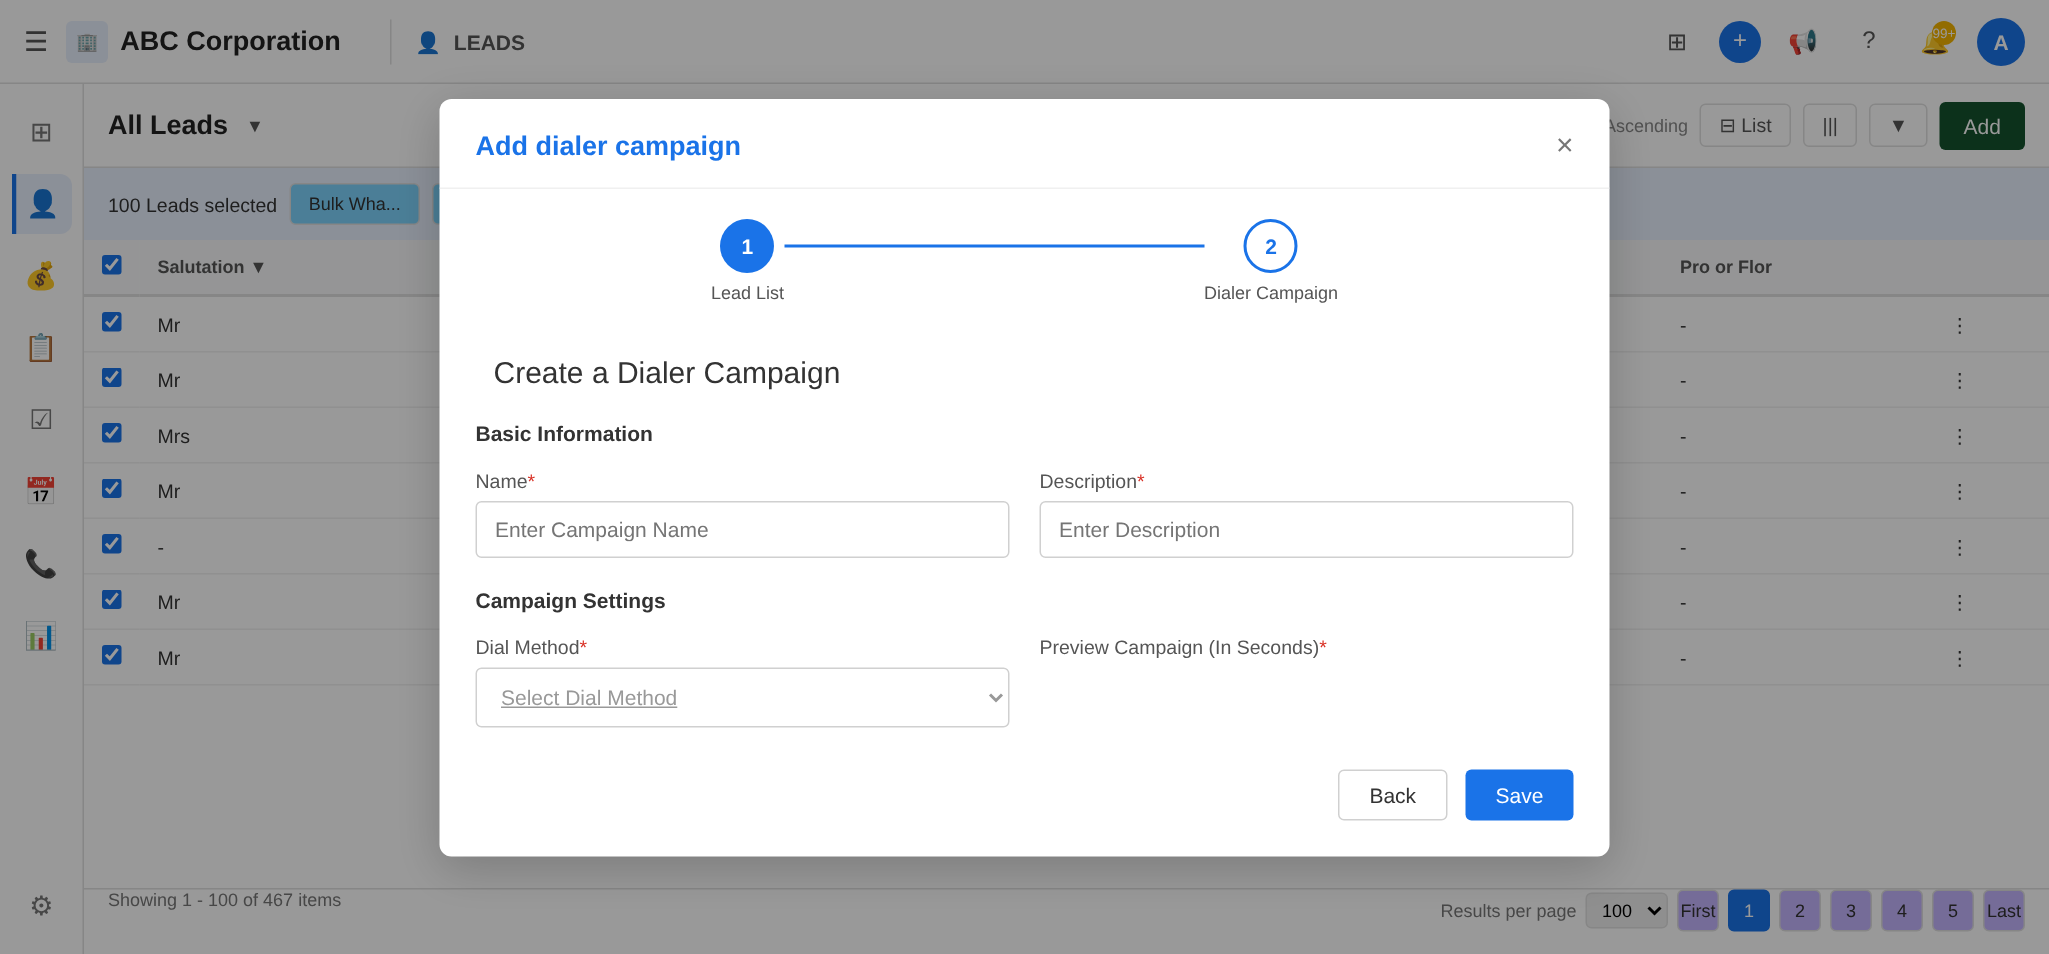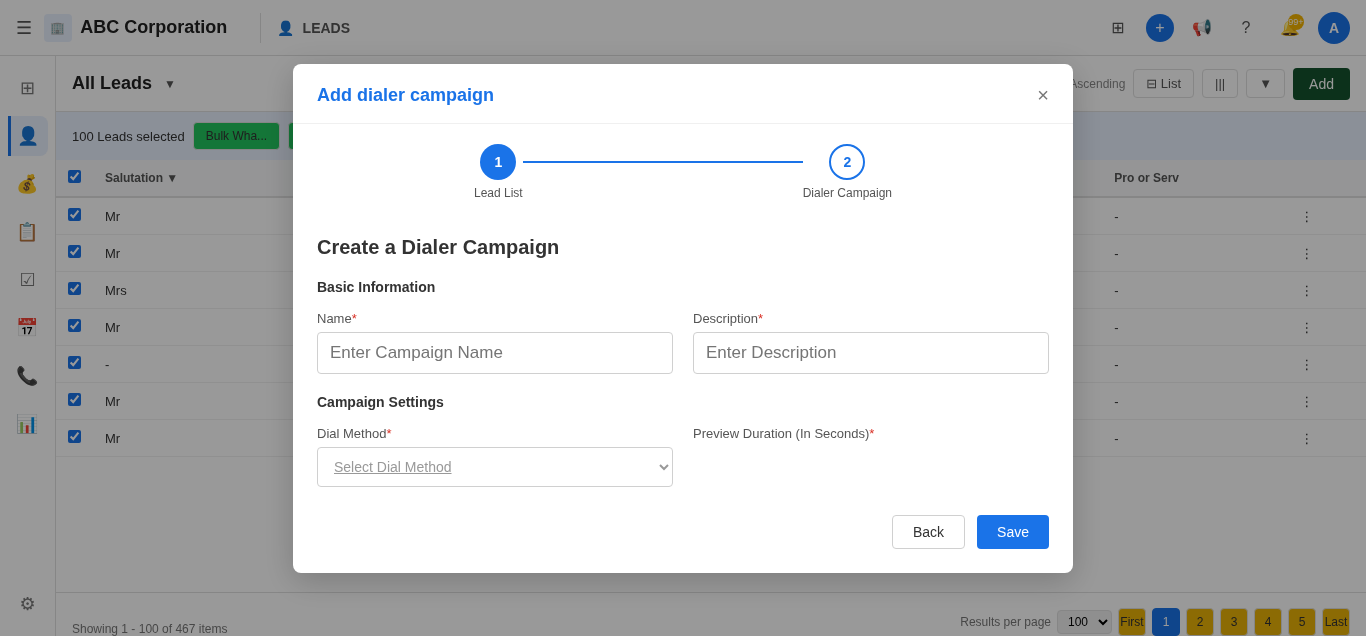--- a/index.html
+++ b/index.html
@@ -45,36 +45,36 @@
     .page-title { font-size: 18px; font-weight: 600; color: #222; }
     .dropdown-arrow { font-size: 12px; color: #555; }
     .sub-header-right { margin-left: auto; display: flex; align-items: center; gap: 8px; }
     .action-btn { padding: 6px 12px; border-radius: 4px; border: 1px solid #e0e0e0; background: #fff; cursor: pointer; font-size: 13px; color: #555; display: flex; align-items: center; gap: 4px; }
     .add-btn { background: #14532d; color: #fff; border: none; padding: 8px 16px; border-radius: 4px; font-size: 14px; font-weight: 500; cursor: pointer; }
     .sort-info { font-size: 12px; color: #888; }
 
     
     .toolbar { height: 48px; background: #e8f0fe; display: flex; align-items: center; padding: 0 16px; gap: 8px; }
     .selected-info { font-size: 13px; color: #333; font-weight: 500; }
-    .toolbar-btn { padding: 6px 12px; background: #22c55e; border: 1px solid #e0e0e0; border-radius: 4px; font-size: 12px; cursor: pointer; display: flex; align-items: center; gap: 4px; color: #333; }
+    .toolbar-btn { padding: 6px 12px; background: #7dd3fc; border: 1px solid #e0e0e0; border-radius: 4px; font-size: 12px; cursor: pointer; display: flex; align-items: center; gap: 4px; color: #333; }
     .toolbar-btn.blue { background: #1a73e8; color: #fff; border-color: #1a73e8; }
 
     
     .table-container { flex: 1; overflow: auto; background: #fff; }
     table { width: 100%; border-collapse: collapse; }
     th { background: #f8f9fa; border-bottom: 2px solid #e0e0e0; padding: 10px 12px; text-align: left; font-size: 12px; font-weight: 600; color: #555; white-space: nowrap; }
     td { padding: 10px 12px; border-bottom: 1px solid #f0f0f0; font-size: 13px; color: #333; white-space: nowrap; }
     .checkbox-cell { width: 36px; }
     input[type=checkbox] { accent-color: #1a73e8; }
 
     
-    .pagination { height: 44px; background: #fff; border-top: 1px solid #e0e0e0; display: flex; align-items: flex-end; padding: 0 16px; gap: 8px; }
+    .pagination { height: 44px; background: #fff; border-top: 1px solid #e0e0e0; display: flex; align-items: flex-start; padding: 0 16px; gap: 8px; }
     .pagination .showing { font-size: 12px; color: #777; }
     .pagination-right { margin-left: auto; display: flex; align-items: center; gap: 6px; }
-    .page-btn { min-width: 28px; height: 28px; display: flex; align-items: center; justify-content: center; border: 1px solid #e0e0e0; border-radius: 4px; font-size: 12px; cursor: pointer; background: #eab308; color: #333; }
+    .page-btn { min-width: 28px; height: 28px; display: flex; align-items: center; justify-content: center; border: 1px solid #e0e0e0; border-radius: 4px; font-size: 12px; cursor: pointer; background: #c4b5fd; color: #333; }
     .page-btn.active { background: #1a73e8; color: #fff; border-color: #1a73e8; }
     .per-page-label { font-size: 12px; color: #777; }
     .per-page-select { border: 1px solid #e0e0e0; border-radius: 4px; padding: 3px 6px; font-size: 12px; }
 
     
     .overlay { position: fixed; top: 0; left: 0; right: 0; bottom: 0; background: rgba(0,0,0,0.4); z-index: 100; display: flex; align-items: center; justify-content: center; }
 
     
     .modal { background: #fff; border-radius: 8px; width: 780px; max-height: 90vh; overflow: hidden; box-shadow: 0 8px 32px rgba(0,0,0,0.2); display: flex; flex-direction: column; }
     .modal-header { padding: 20px 24px 16px; display: flex; align-items: center; justify-content: space-between; border-bottom: 1px solid #f0f0f0; }
@@ -85,27 +85,27 @@
     .stepper { display: flex; align-items: center; justify-content: center; padding: 20px 0; gap: 0; }
     .step { display: flex; flex-direction: column; align-items: center; gap: 6px; }
     .step-circle { width: 36px; height: 36px; border-radius: 50%; display: flex; align-items: center; justify-content: center; font-weight: 600; font-size: 14px; }
     .step-circle.active { background: #1a73e8; color: #fff; }
     .step-circle.inactive { background: #fff; color: #1a73e8; border: 2px solid #1a73e8; }
     .step-label { font-size: 12px; color: #555; }
     .step-line { width: 280px; height: 2px; background: #1a73e8; margin-bottom: 20px; }
 
     
     .modal-body { padding: 0 24px 24px; overflow-y: auto; flex: 1; }
-    .section-title-main { font-size: 20px; font-weight: 700; color: #333; margin-bottom: 20px; padding-top: 16px; }
+    .section-title-main { font-size: 20px; font-weight: 400; color: #333; margin-bottom: 20px; padding-top: 16px; margin-left: 12px; }
     .section-label { font-size: 14px; font-weight: 600; color: #333; margin-bottom: 16px; }
     .form-row { display: flex; gap: 20px; margin-bottom: 20px; }
     .form-group { flex: 1; display: flex; flex-direction: column; gap: 6px; }
     .form-label { font-size: 13px; color: #555; font-weight: 500; }
     .required { color: #d93025; }
-    .form-input { padding: 10px 12px; border: 1px solid #d0d0d0; border-radius: 4px; font-size: 17px; color: #999; outline: none; width: 100%; }
+    .form-input { padding: 10px 12px; border: 1px solid #d0d0d0; border-radius: 4px; font-size: 14px; color: #999; outline: none; width: 100%; }
     .form-select { padding: 10px 12px; border: 1px solid #d0d0d0; border-radius: 4px; font-size: 14px; color: #999; outline: none; width: 100%; appearance: auto; background: #fff; text-decoration: underline; }
 
     
     .modal-footer { display: flex; justify-content: flex-end; gap: 12px; padding-top: 8px; }
     .btn-back { padding: 8px 20px; border: 1px solid #d0d0d0; border-radius: 4px; background: #fff; font-size: 14px; cursor: pointer; color: #333; }
     .btn-save { padding: 8px 20px; border: none; border-radius: 4px; background: #1a73e8; color: #fff; font-size: 14px; cursor: pointer; font-weight: 500; }
   </style>
 </head>
 <body>
 
@@ -174,21 +174,21 @@
       <table>
         <thead>
           <tr>
             <th class="checkbox-cell"><input type="checkbox" checked="" style=""></th>
             <th>Salutation <span>▼</span></th>
             <th>F na...</th>
             <th></th>
             <th></th>
             <th></th>
             <th></th>
-            <th>Pro or Serv</th>
+            <th>Pro or Flor</th>
             <th></th>
           </tr>
         </thead>
         <tbody>
           <tr>
               <td><input type="checkbox" checked="" style=""></td>
               <td>Mr</td>
               <td>Kris</td>
               <td></td>
               <td></td>
@@ -337,21 +337,21 @@
           </label>
           <select class="form-select">
             <option value="">Select Dial Method</option>
             <option value="preview">Preview</option>
             <option value="progressive">Progressive</option>
             <option value="predictive">Predictive</option>
           </select>
         </div>
         <div class="form-group">
           <label class="form-label">
-            <span>Preview Duration (In Seconds)</span><span class="required">*</span>
+            <span>Preview Campaign (In Seconds)</span><span class="required">*</span>
           </label>
         </div>
       </div>
 
       <div class="modal-footer">
         <button class="btn-back">Back</button>
         <button class="btn-save">Save</button>
       </div>
     </div>
   </div>

